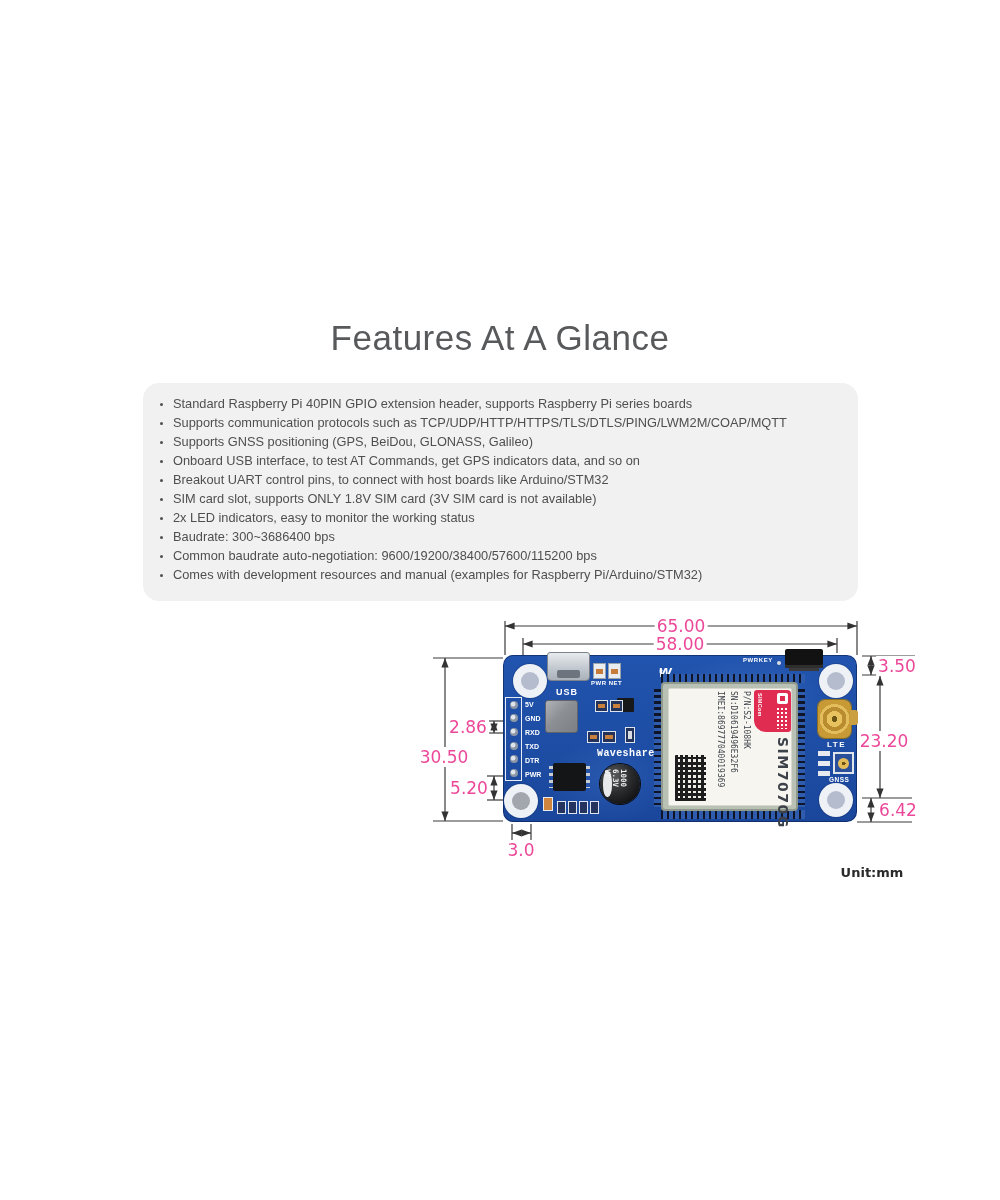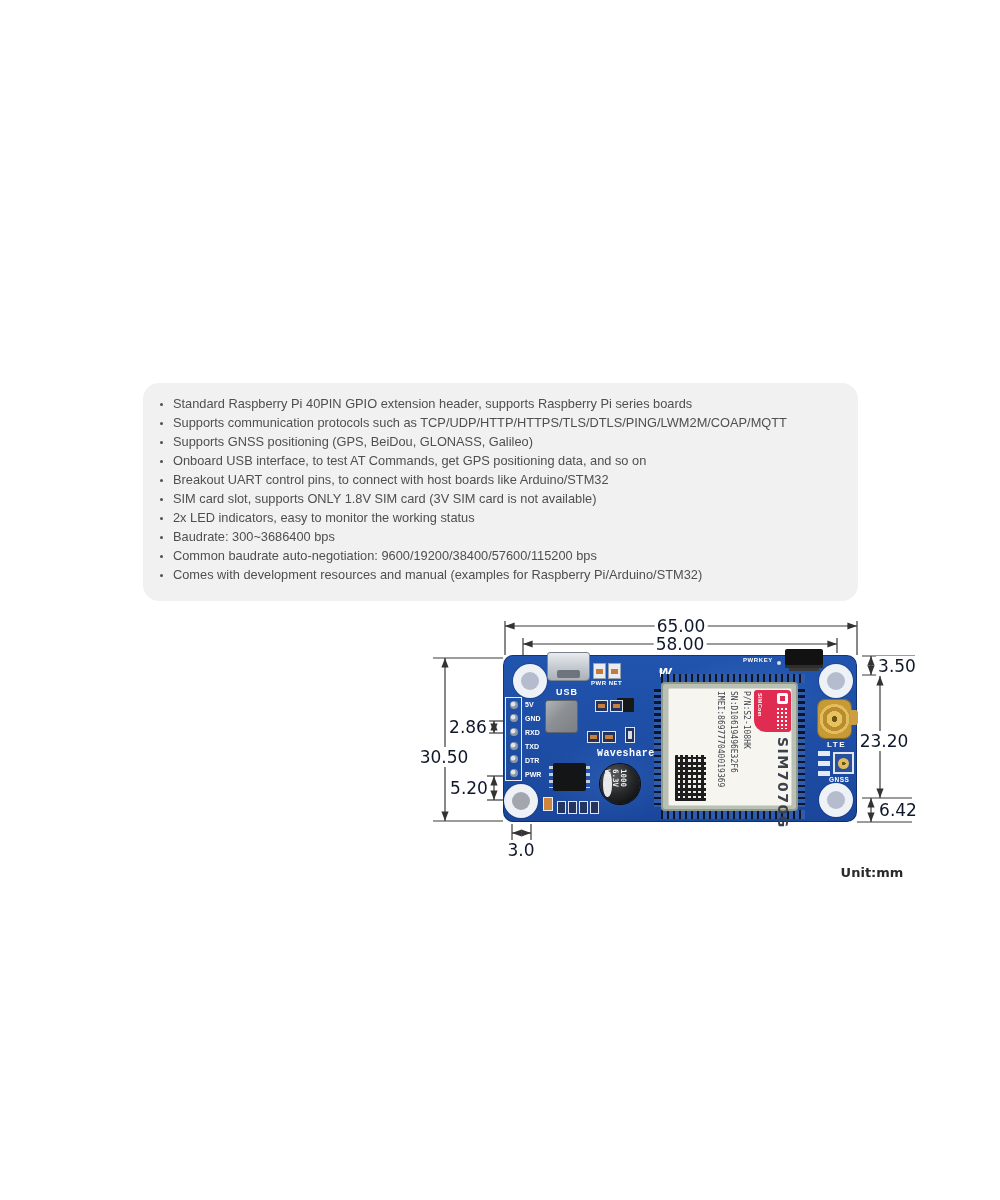--- a/index.html
+++ b/index.html
@@ -15,21 +15,21 @@
   .features-box li{font-size:12.8px;line-height:19px;color:#4f4f4f;}
   .features-box li::marker{color:#4f4f4f;font-size:10px;}
 
   
   .outline-title{position:absolute;left:64px;top:696px;font-size:35px;font-weight:400;
     color:#58595b;letter-spacing:.5px;}
 
   .diagram{position:absolute;left:400px;top:610px;width:560px;height:300px;}
   .dim-svg{position:absolute;left:0;top:0;width:560px;height:300px;}
   .dim-label{position:absolute;transform:translate(-50%,-50%);background:#fff;
-    padding:0 2px;font-family:"DejaVu Sans",sans-serif;font-size:17px;color:#0f172a;
+    padding:0 2px;font-family:"DejaVu Sans",sans-serif;font-size:17px;color:#ec4899;
     white-space:nowrap;line-height:20px;}
   .unit-label{position:absolute;transform:translate(-50%,-50%);
     font-family:"DejaVu Sans",sans-serif;font-size:13px;font-weight:700;color:#2a2a2a;}
 
   
   .board{position:absolute;left:103px;top:45px;width:354px;height:167px;border-radius:10px;
     background:radial-gradient(120px 70px at 68% 30%,rgba(95,150,235,.28),rgba(0,0,0,0) 70%),
                radial-gradient(90px 60px at 30% 75%,rgba(95,150,235,.18),rgba(0,0,0,0) 70%),
                linear-gradient(180deg,#2154ae,#1a479c);
     box-shadow:inset 0 0 0 1px rgba(10,25,70,.55);}
@@ -142,27 +142,28 @@
     background:radial-gradient(circle,#6b5416 0 2px,#e2bb58 2px);}
   .gnss-label{left:326px;top:121px;font-size:6.5px;letter-spacing:.5px;}
   .gnss-passives{left:315px;top:96px;width:12px;height:26px;
     background:repeating-linear-gradient(180deg,#e6eaee 0 5px,rgba(0,0,0,0) 5px 10px);}
 </style>
 </head>
 <body>
 
 <div class="page">
 
+  <div class="features-title">Features At A Glance</div>
 
   <div class="features-box">
     <ul>
         <li>Standard Raspberry Pi 40PIN GPIO extension header, supports Raspberry Pi series boards</li>
         <li>Supports communication protocols such as TCP/UDP/HTTP/HTTPS/TLS/DTLS/PING/LWM2M/COAP/MQTT</li>
         <li>Supports GNSS positioning (GPS, BeiDou, GLONASS, Galileo)</li>
-        <li>Onboard USB interface, to test AT Commands, get GPS positioning data, and so on</li>
+        <li>Onboard USB interface, to test AT Commands, get GPS indicators data, and so on</li>
         <li>Breakout UART control pins, to connect with host boards like Arduino/STM32</li>
         <li>SIM card slot, supports ONLY 1.8V SIM card (3V SIM card is not available)</li>
         <li>2x LED indicators, easy to monitor the working status</li>
         <li>Baudrate: 300~3686400 bps</li>
         <li>Common baudrate auto-negotiation: 9600/19200/38400/57600/115200 bps</li>
         <li>Comes with development resources and manual (examples for Raspberry Pi/Arduino/STM32)</li>
       </ul>
   </div>
 
 

